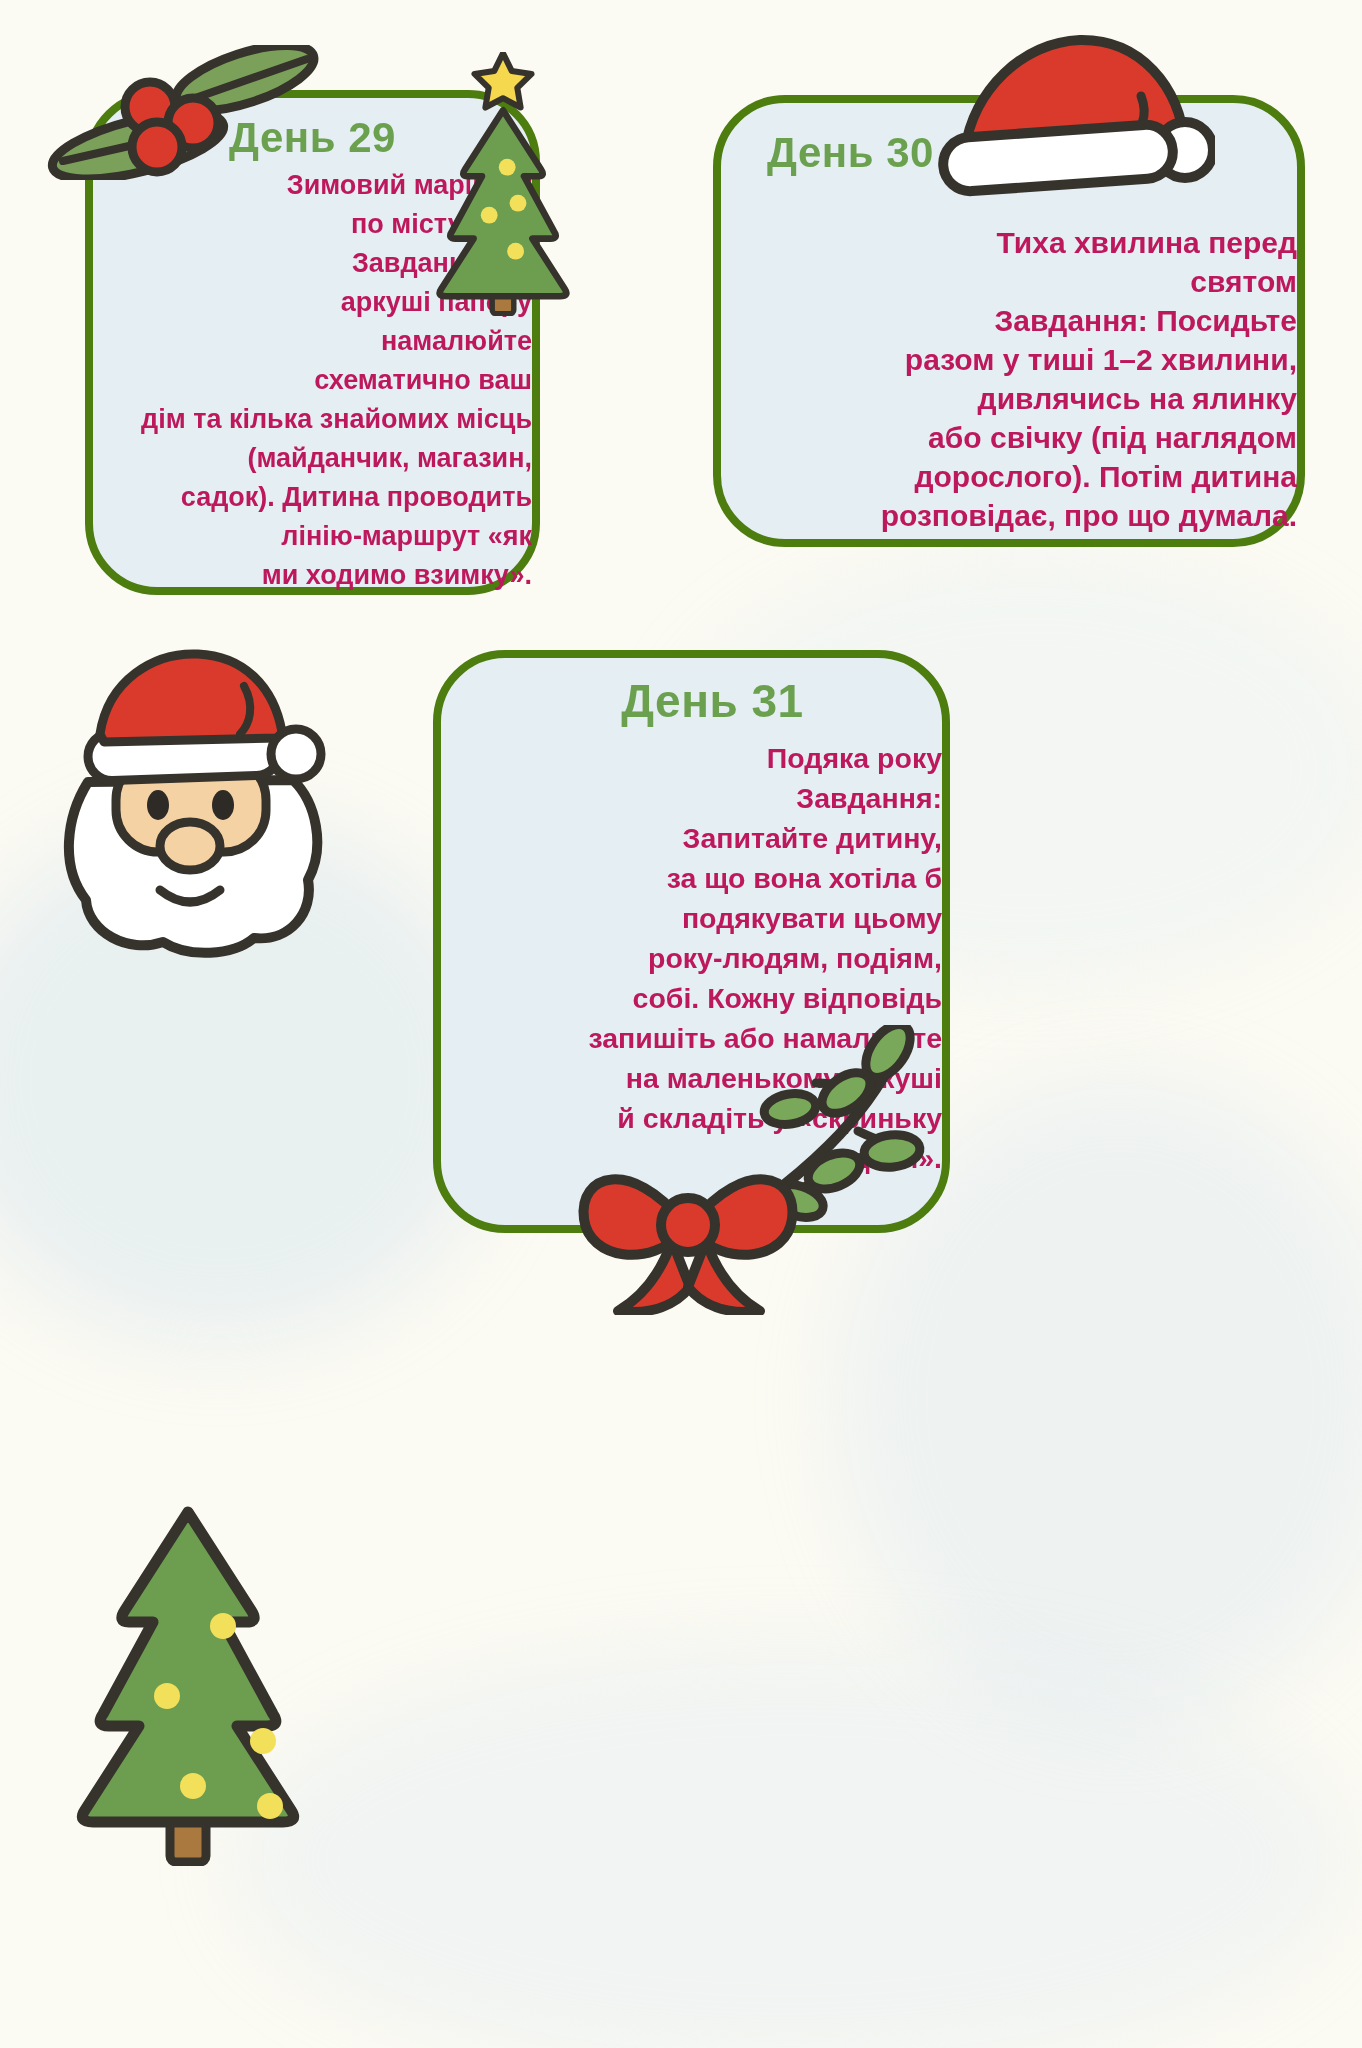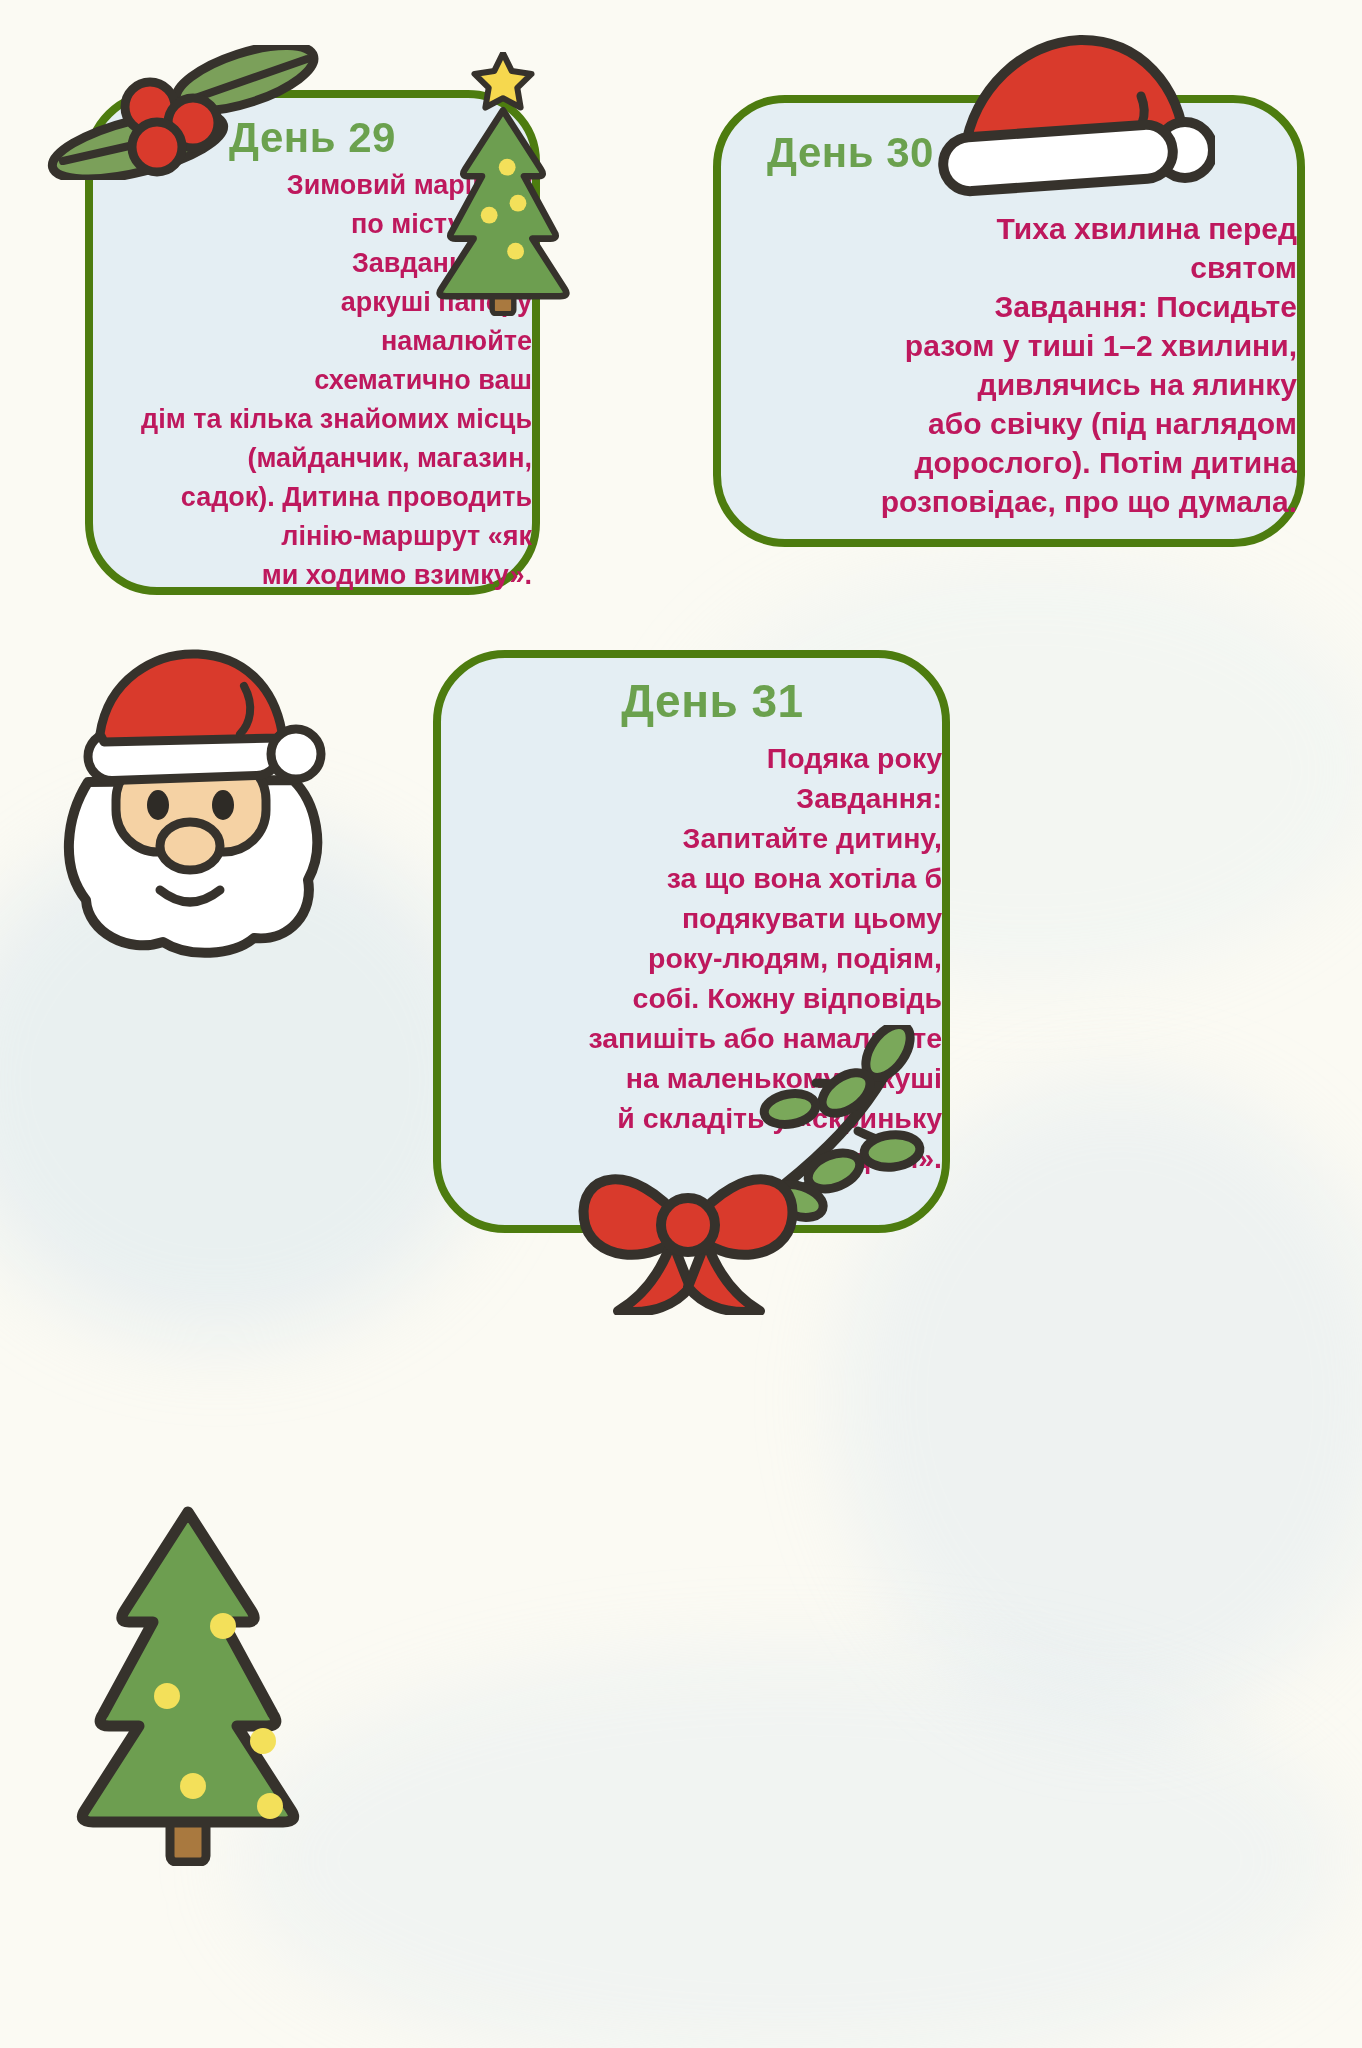--- a/index.html
+++ b/index.html
@@ -26,21 +26,21 @@
     font-weight:bold;color:#6ba14e;text-align:center;letter-spacing:.5px;
   }
   .card-29 .card-title{margin-top:16px;font-size:42px;}
   .card-30 .card-title{margin-top:26px;font-size:42px;text-align:left;padding-left:46px;}
   .card-31 .card-title{margin-top:16px;font-size:46px;}
 
   .card-body{
     font-weight:bold;color:#be185d;text-align:right;white-space:nowrap;
   }
   .card-29 .card-body{margin-top:4px;font-size:27px;line-height:39px;}
-  .card-30 .card-body{margin-top:32px;font-size:30px;line-height:39px;}
+  .card-30 .card-body{margin-top:46px;font-size:30px;line-height:39px;}
   .card-31 .card-body{margin-top:10px;font-size:28.5px;line-height:40px;}
 
   .deco{position:absolute;z-index:5;}
   .holly{left:35px;top:45px;}
   .tree-top{left:428px;top:52px;}
   .santa-hat{left:935px;top:28px;}
   .santa-face{left:58px;top:642px;}
   .bow{left:570px;top:1025px;}
   .tree-bottom{left:63px;top:1498px;}
 </style>

